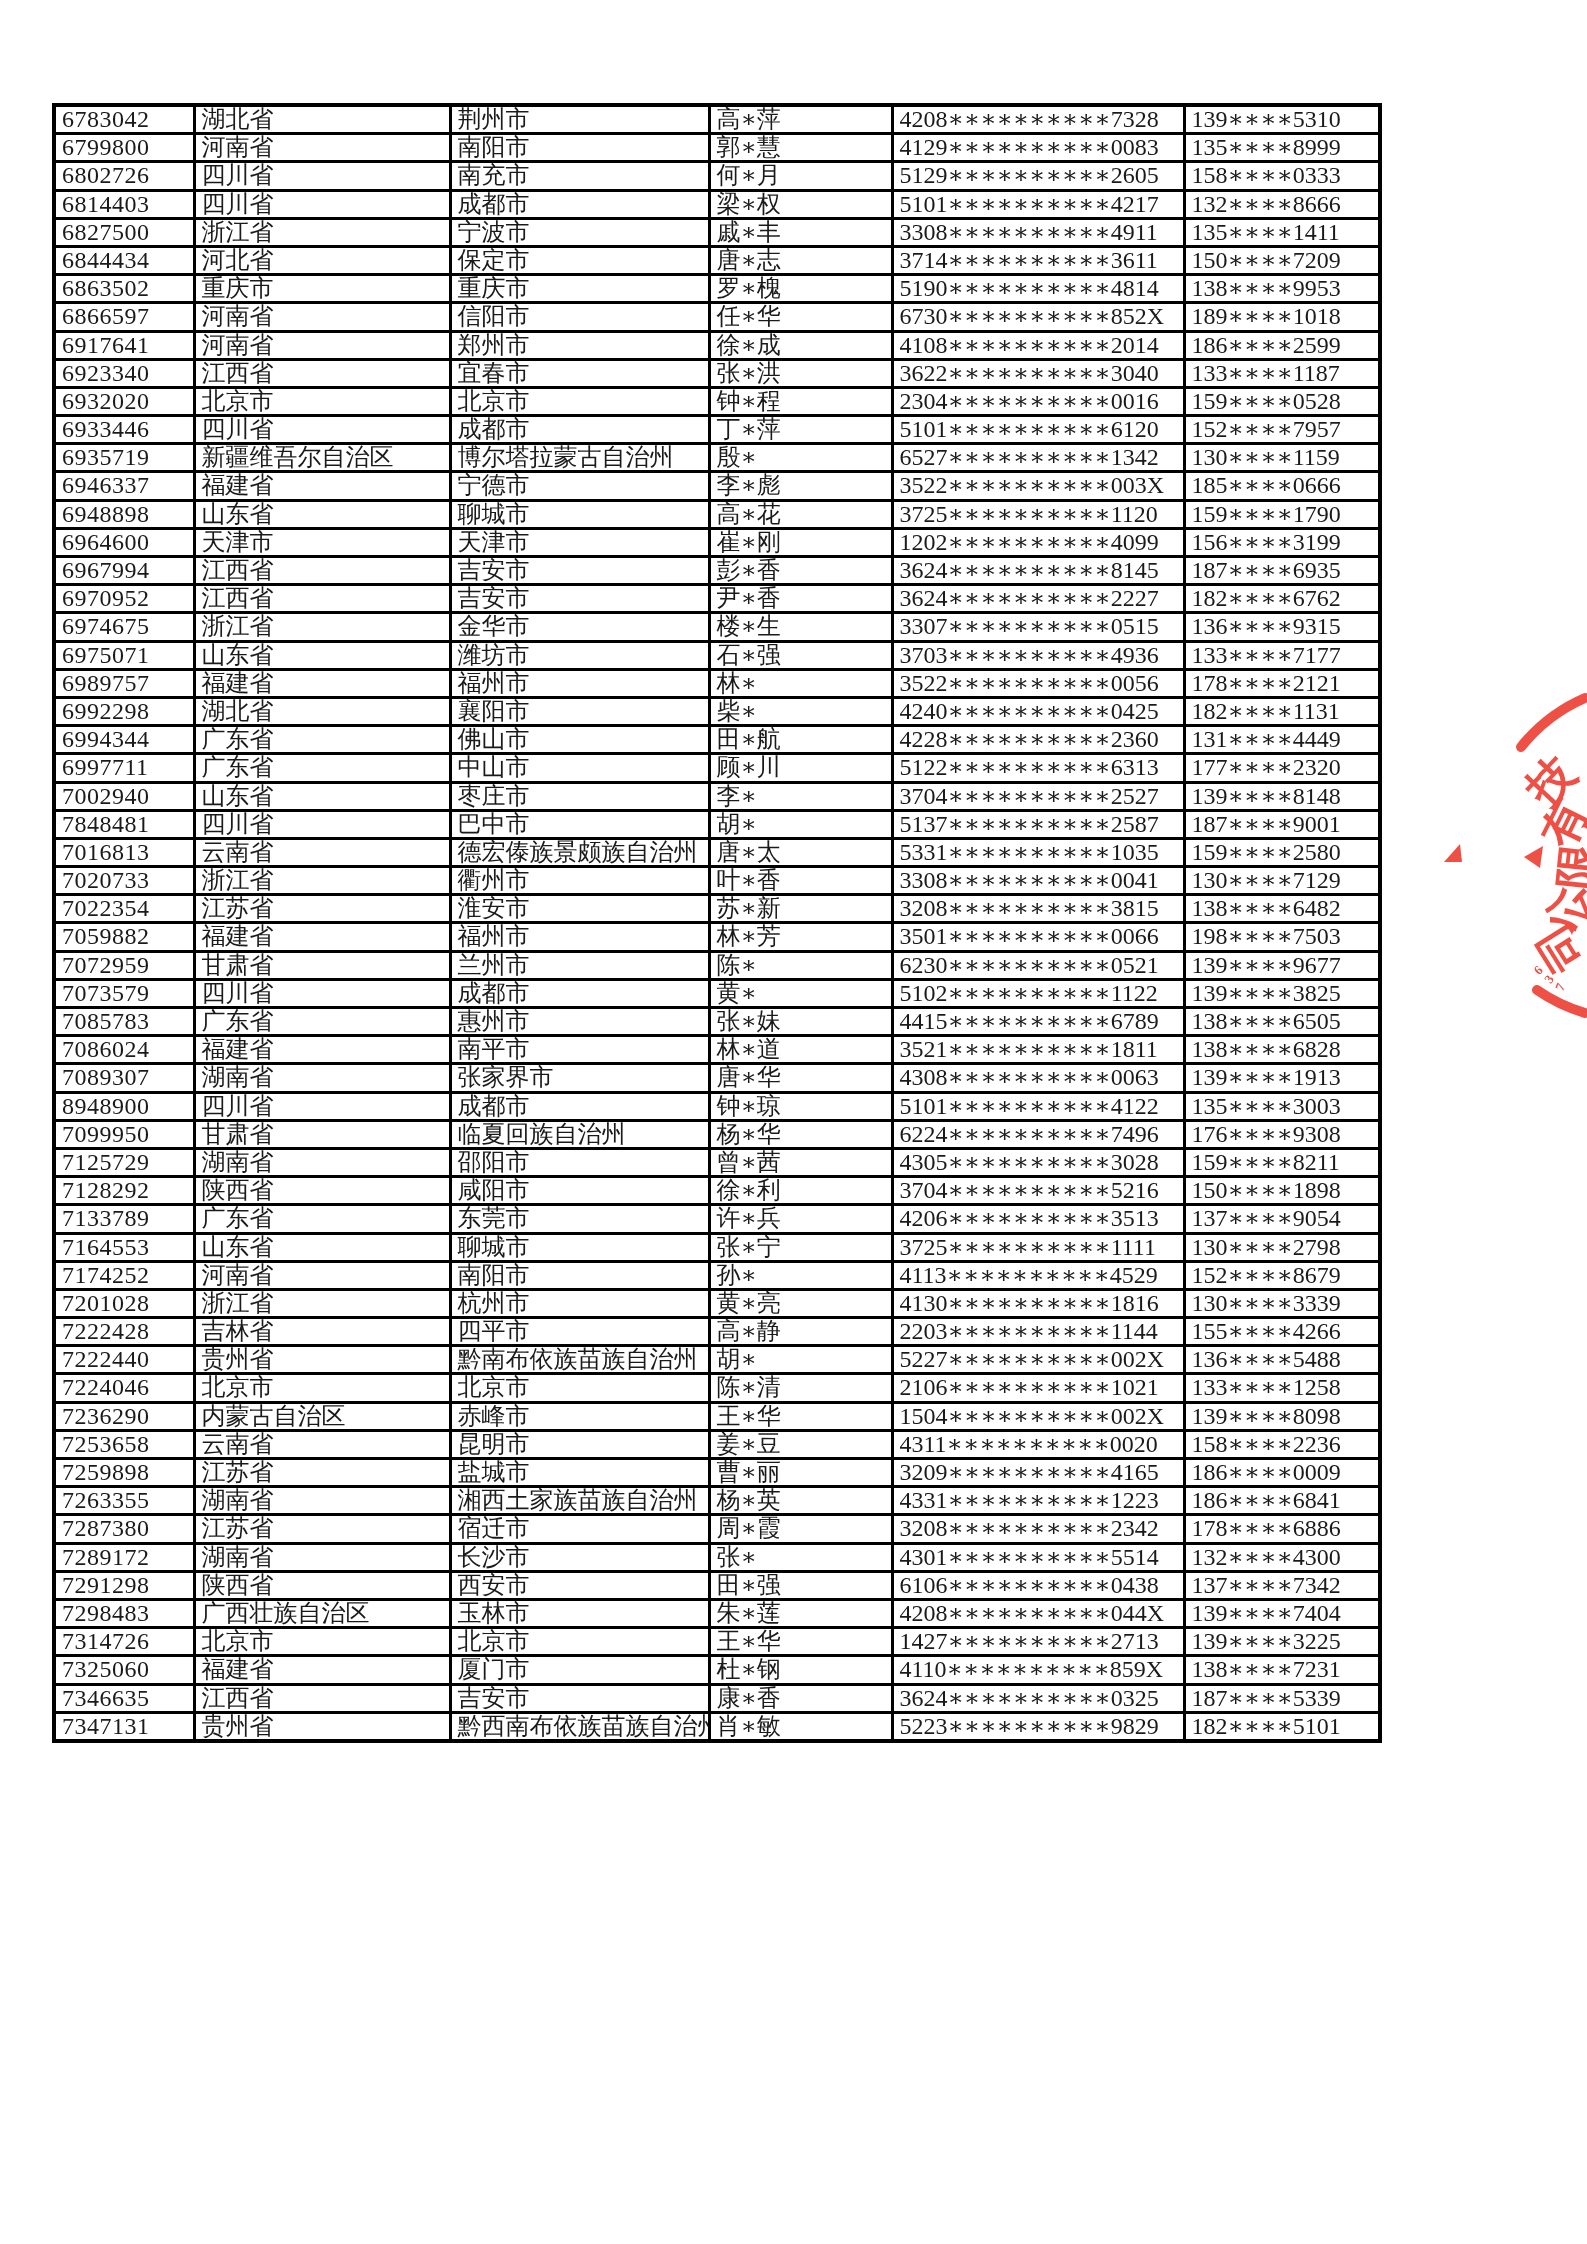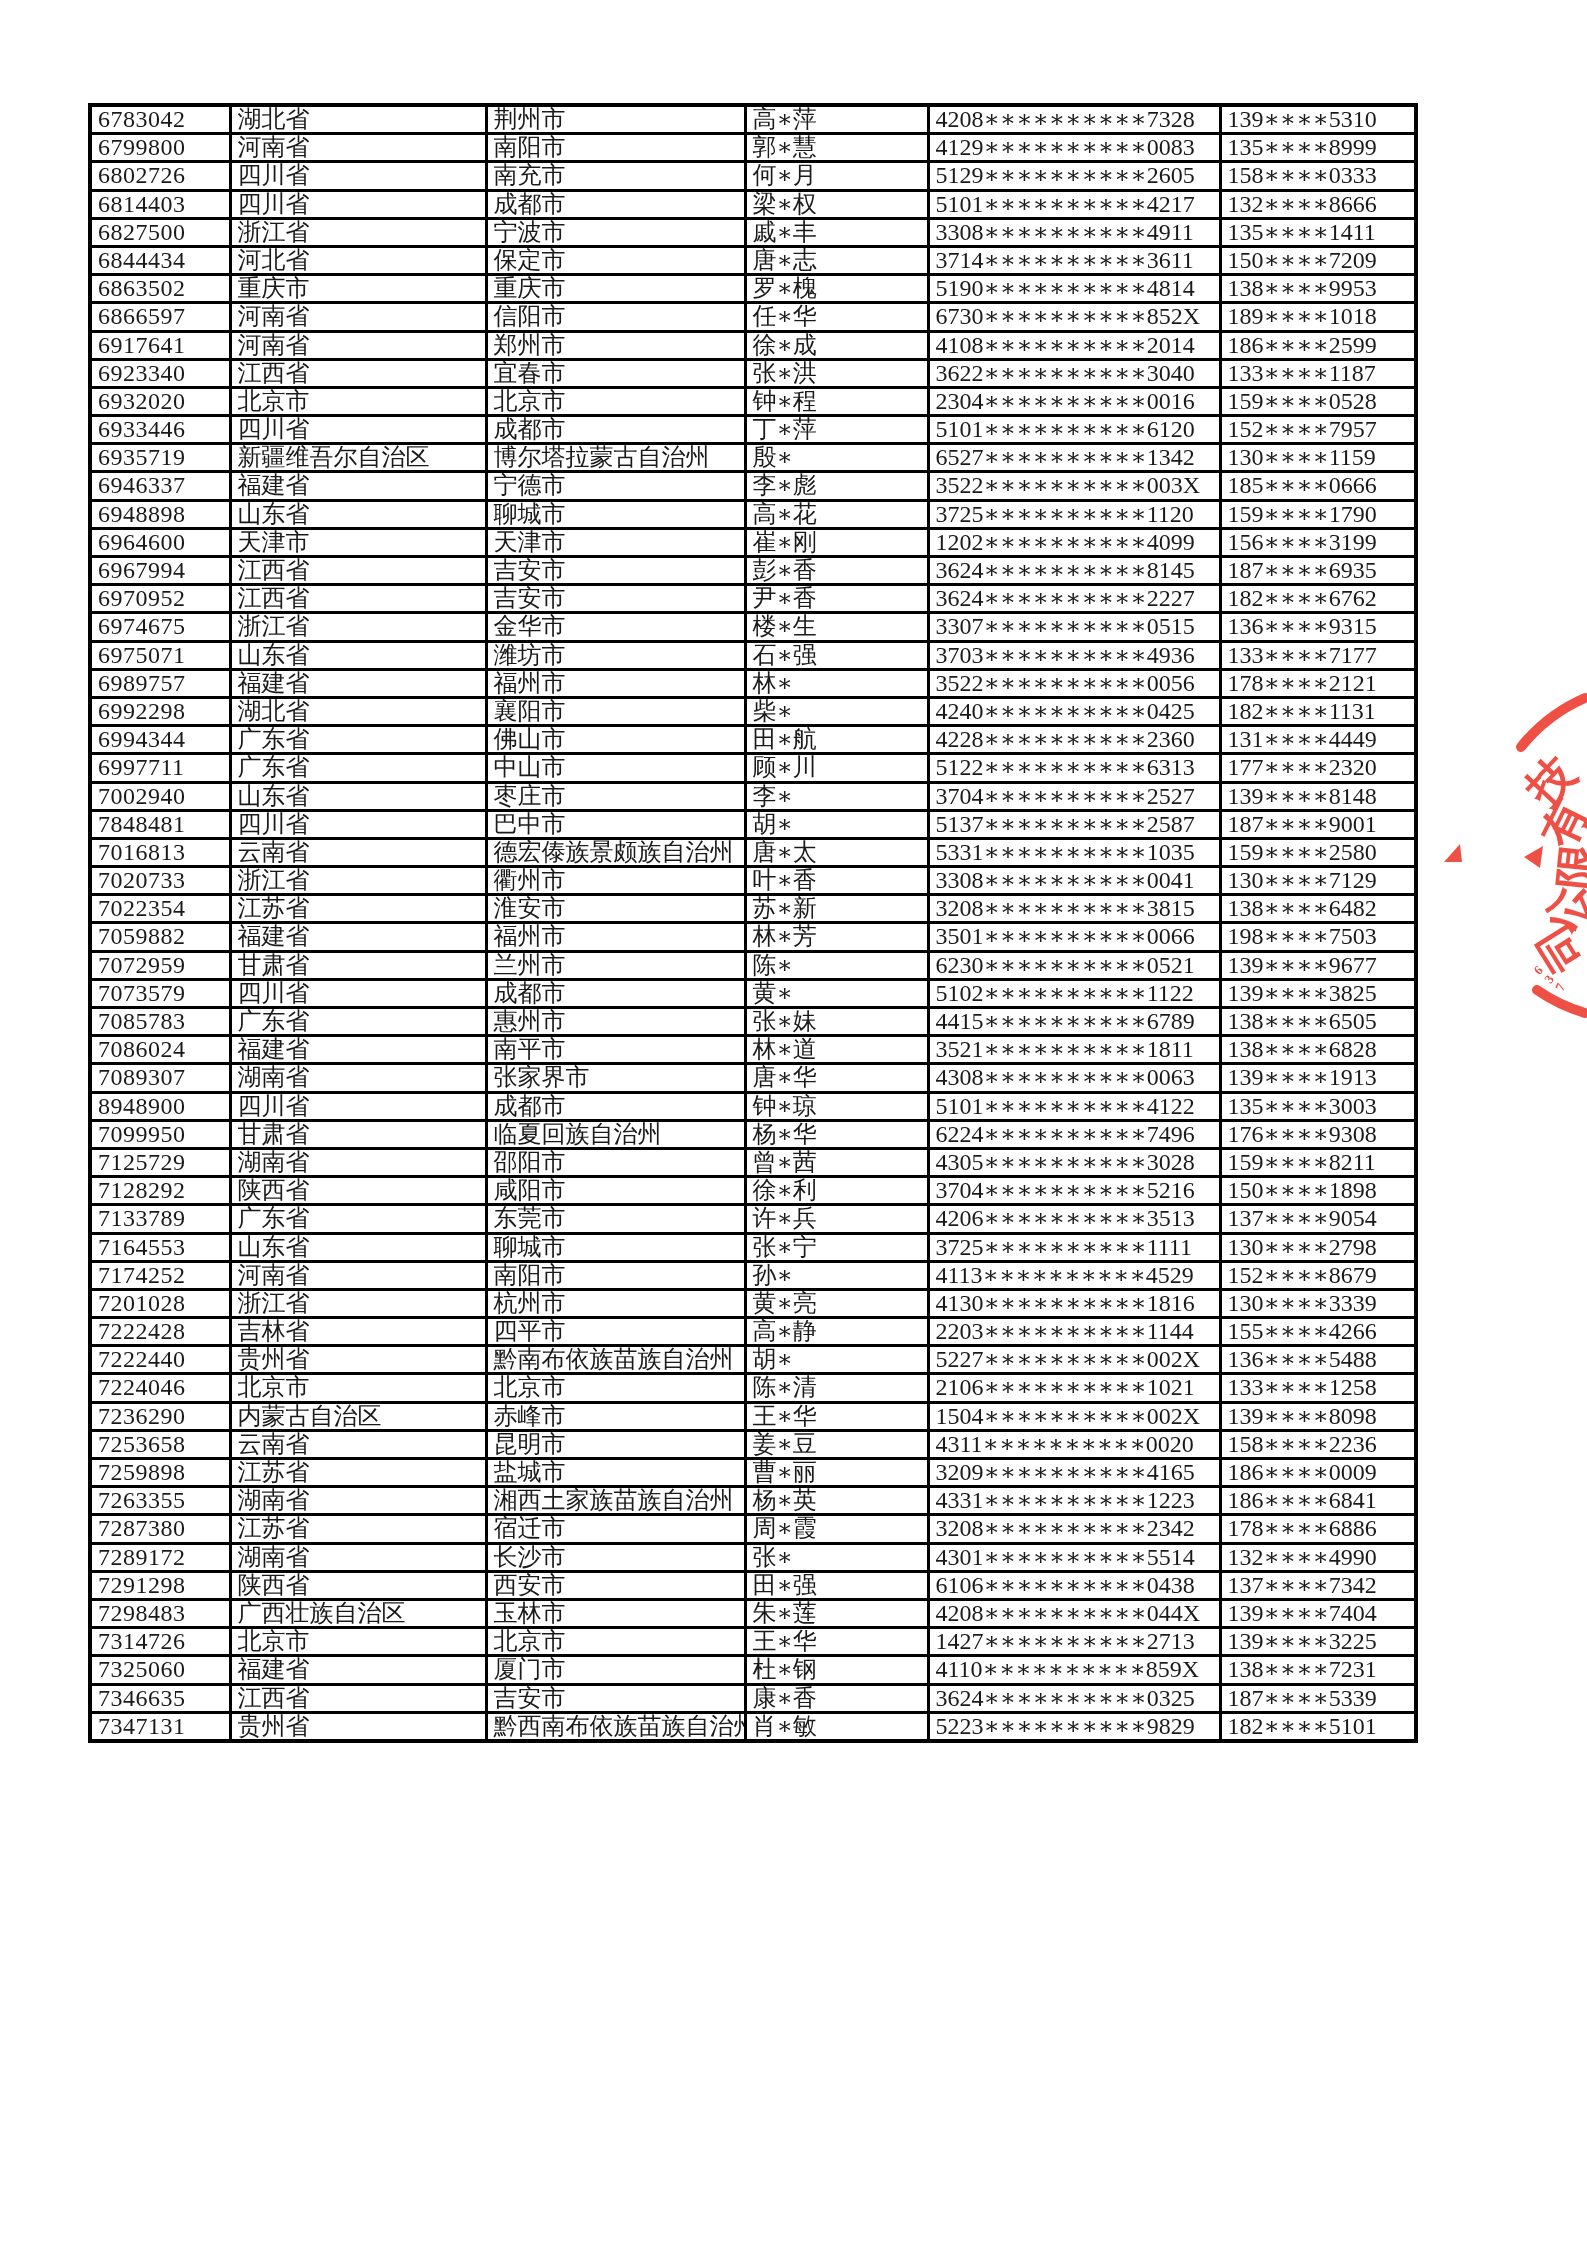--- a/index.html
+++ b/index.html
@@ -15,21 +15,20 @@
     width: 1587px; height: 2244px;
     background: #ffffff;
   }
   table.data-table {
     position: absolute;
     left: 52px; top: 103px;
     width: 1326px; height: 1503px;
     border-collapse: collapse;
     table-layout: fixed;
     border: 4px solid #000000;
-    margin-left: 36px;
   }
   table.data-table td {
     border: 3px solid #000000;
     font-size: 24px;
     line-height: 1.05;
     color: #1a1a1a;
     vertical-align: middle;
     padding: 0 2px 0 6px;
     white-space: nowrap;
     overflow: hidden;
@@ -472,21 +471,21 @@
           <td class="col-name">周∗霞</td>
           <td class="col-id-number">3208∗∗∗∗∗∗∗∗∗∗2342</td>
           <td class="col-phone">178∗∗∗∗6886</td>
         </tr>
         <tr>
           <td class="col-serial">7289172</td>
           <td class="col-province">湖南省</td>
           <td class="col-city">长沙市</td>
           <td class="col-name">张∗</td>
           <td class="col-id-number">4301∗∗∗∗∗∗∗∗∗∗5514</td>
-          <td class="col-phone">132∗∗∗∗4990</td>
+          <td class="col-phone">132∗∗∗∗4300</td>
         </tr>
         <tr>
           <td class="col-serial">7291298</td>
           <td class="col-province">陕西省</td>
           <td class="col-city">西安市</td>
           <td class="col-name">田∗强</td>
           <td class="col-id-number">6106∗∗∗∗∗∗∗∗∗∗0438</td>
           <td class="col-phone">137∗∗∗∗7342</td>
         </tr>
         <tr>

